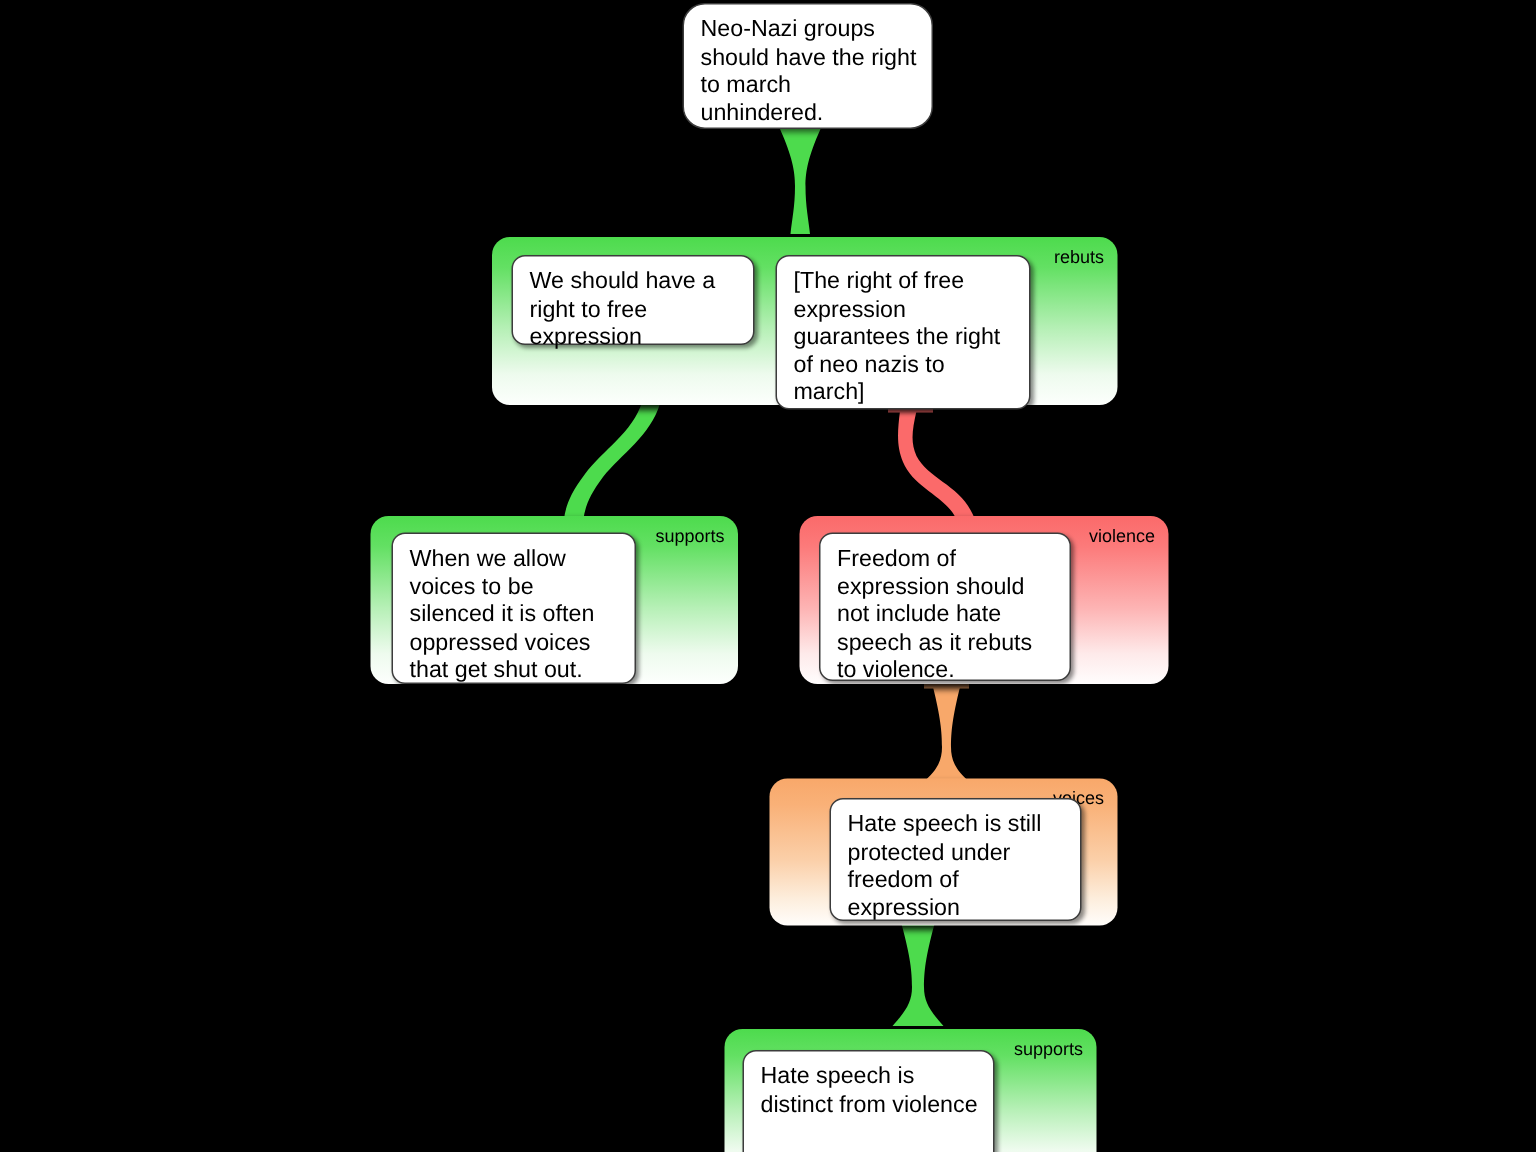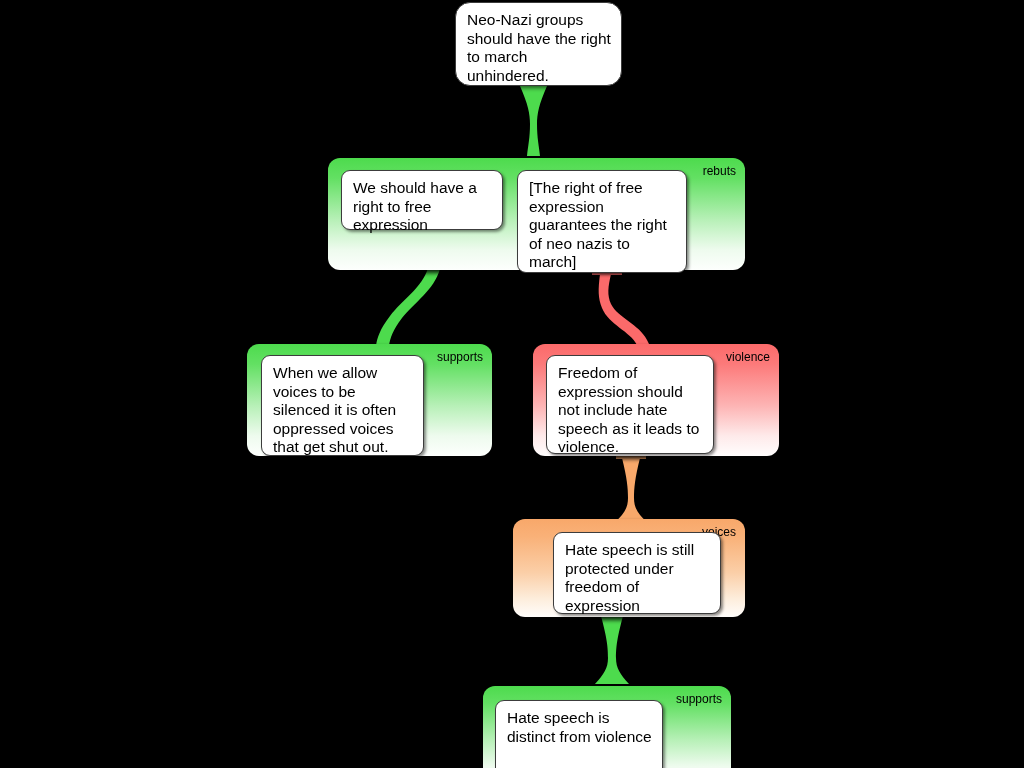--- a/index.html
+++ b/index.html
@@ -153,21 +153,21 @@
     <span class="group-label">supports</span>
   </div>
   <div class="card" style="left:261px; top:355px; width:163px; height:101px;">
     <span>When we allow voices to be silenced it is often oppressed voices that get shut out.</span>
   </div>
 
   <div class="group red" style="left:533px; top:344px; width:246px; height:112px;">
     <span class="group-label">violence</span>
   </div>
   <div class="card" style="left:546px; top:355px; width:168px; height:99px;">
-    <span>Freedom of expression should not include hate speech as it leads to violence.</span>
+    <span>Freedom of expression should not include hate speech as it rebuts to violence.</span>
   </div>
 
   <div class="group orange" style="left:513px; top:519px; width:232px; height:98px;">
     <span class="group-label">voices</span>
   </div>
   <div class="card" style="left:553px; top:532px; width:168px; height:82px;">
     <span>Hate speech is still protected under freedom of expression</span>
   </div>
 
   <div class="group green" style="left:483px; top:686px; width:248px; height:98px;">

